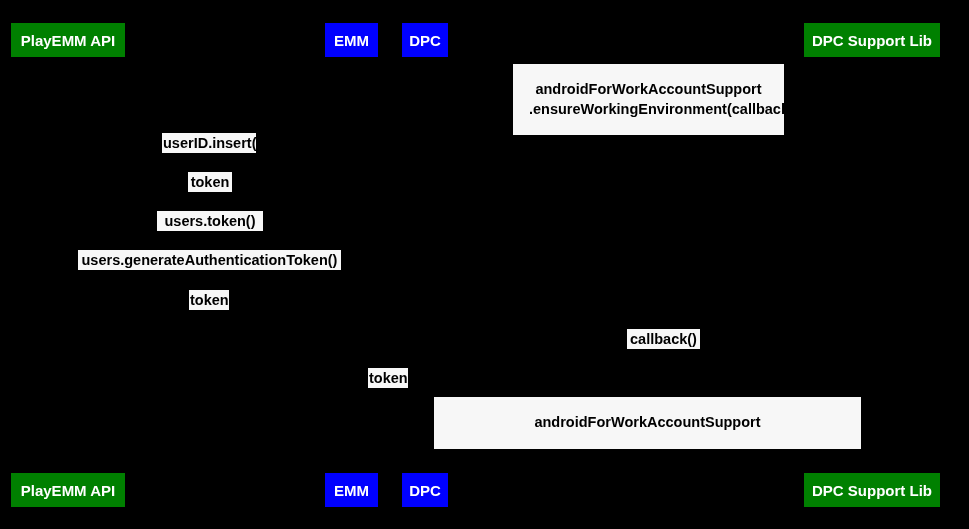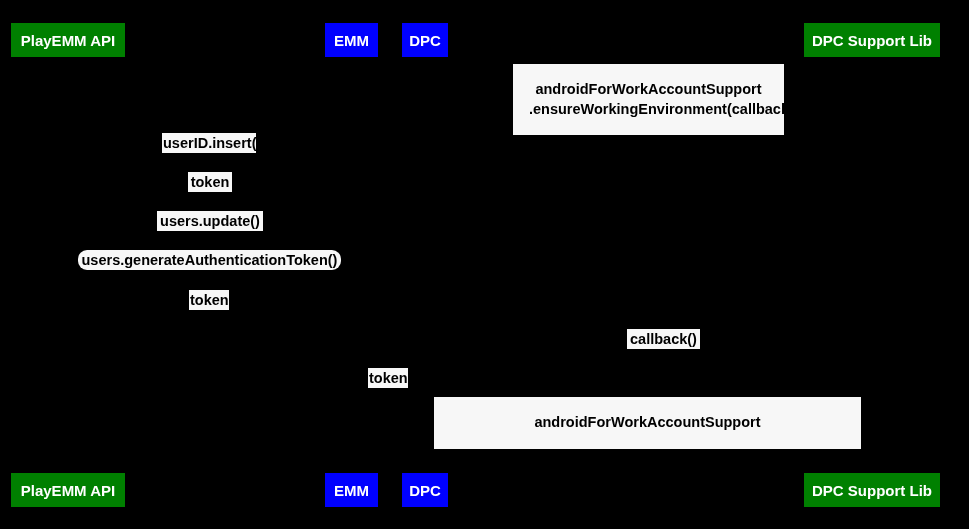--- a/index.html
+++ b/index.html
@@ -80,24 +80,24 @@
 
   <div class="msg-label" style="left:162px; top:133px; width:94px; height:20px;">
     <span class="ln">userID.insert()</span>
   </div>
 
   <div class="msg-label" style="left:188px; top:172px; width:44px; height:20px;">
     <span class="ln">token</span>
   </div>
 
   <div class="msg-label" style="left:157px; top:211px; width:106px; height:20px;">
-    <span class="ln">users.update()</span>
+    <span class="ln">users.token()</span>
   </div>
 
-  <div class="msg-label" style="left:78px; top:250px; width:263px; height:20px;border-radius:9px;">
+  <div class="msg-label" style="left:78px; top:250px; width:263px; height:20px;">
     <span class="ln">users.generateAuthenticationToken()</span>
   </div>
 
   <div class="msg-label" style="left:189px; top:290px; width:40px; height:20px;">
     <span class="ln">token</span>
   </div>
 
   <div class="msg-label" style="left:627px; top:329px; width:73px; height:20px;">
     <span class="ln">callback()</span>
   </div>

